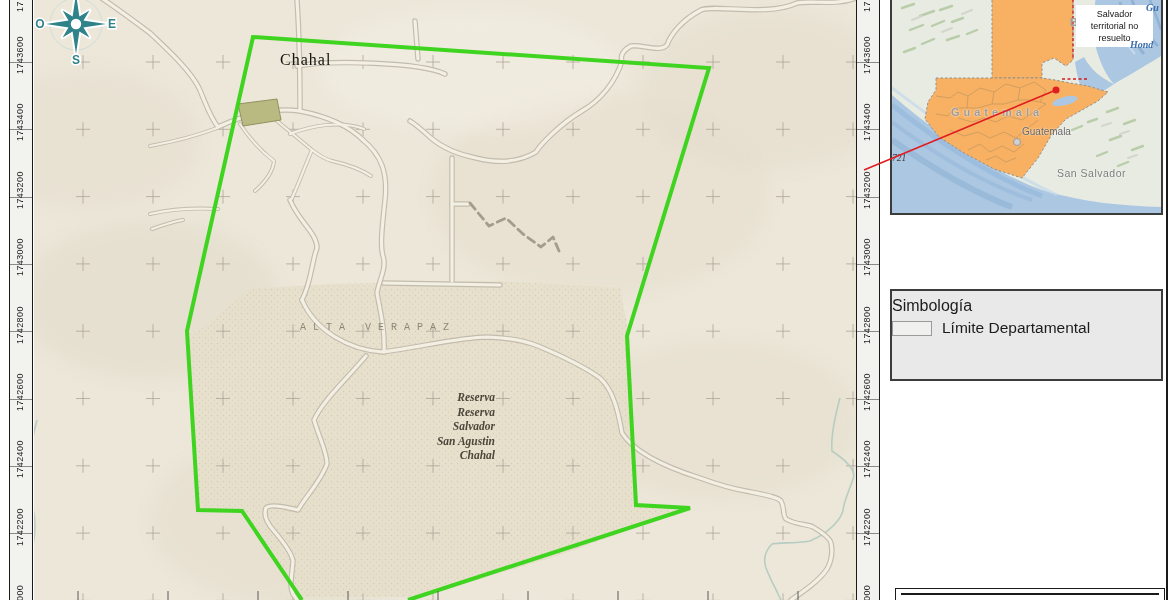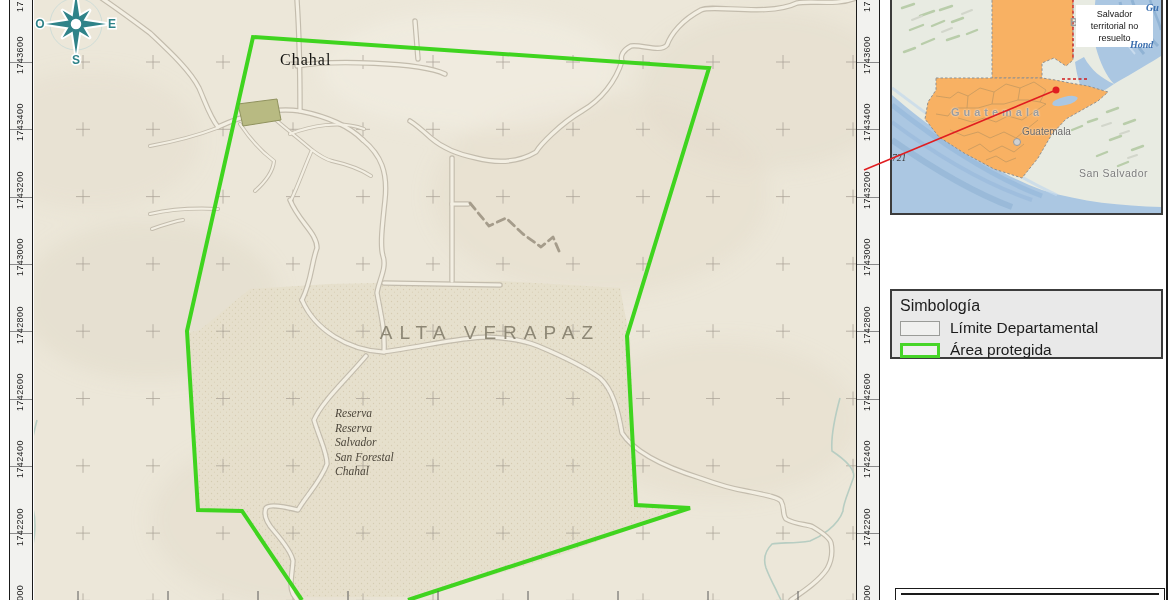--- a/index.html
+++ b/index.html
@@ -14,46 +14,46 @@
   .axis-tick{position:absolute;left:0;width:100%;height:1px;background:#8a8a8a;}
   .axis-label{position:absolute;left:3px;height:48px;width:14px;
               writing-mode:vertical-rl;transform:rotate(180deg);
               font-size:9px;color:#1d1d1d;letter-spacing:.4px;display:flex;align-items:center;justify-content:center;}
 
   
   .map-viewport{position:absolute;left:34px;top:0;width:822px;height:600px;background:#ece7d9;overflow:hidden;z-index:1;}
   .map-viewport svg{position:absolute;left:0;top:0;}
   .maplabel{position:absolute;color:#1b1b16;}
   .town-label{left:246px;top:51px;font-family:"Liberation Serif",serif;font-size:16px;letter-spacing:1px;color:#141411;}
-  .dept-label{left:266px;top:322px;width:300px;text-align:right;font-family:Liberation Sans, sans-serif;
-              font-size:19px;letter-spacing:7px;color:#8d8775;}
-  .reserve-label{left:301px;top:406px;width:160px;text-align:left;font-family:"Liberation Serif",serif;
-                 font-style:italic;font-size:11.5px;line-height:14.5px;color:#4c463b;}
+  .dept-label{left:266px;top:322px;width:300px;text-align:left;font-family:Liberation Mono, monospace;
+              font-size:10px;letter-spacing:7px;color:#8d8775;}
+  .reserve-label{left:301px;top:390px;width:160px;text-align:right;font-family:"Liberation Serif",serif;
+                 font-style:italic;font-size:11.5px;line-height:14.5px;color:#4c463b;font-weight:bold;}
 
   
   .inset{position:absolute;left:890px;top:0;width:273px;height:215px;box-sizing:border-box;
          border-left:2px solid #3c3c3c;border-right:2px solid #3c3c3c;border-bottom:2px solid #3c3c3c;
          background:#e8ebe2;overflow:hidden;z-index:5;}
   .inset-label{position:absolute;z-index:20;}
   .country-label{left:930px;top:106px;width:134px;text-align:center;font-size:11px;font-weight:bold;
                  letter-spacing:4px;color:#9c9c9c;text-shadow:0 0 2px #fff;}
   .capital-label{left:1022px;top:126px;font-size:10px;color:#686868;text-shadow:0 0 2px #fff;}
-  .sansalvador-label{left:1079px;top:167px;font-size:10.5px;color:#7c7c7c;letter-spacing:.5px;text-shadow:0 0 2px #fff;}
+  .sansalvador-label{left:1057px;top:167px;font-size:10.5px;color:#7c7c7c;letter-spacing:.5px;text-shadow:0 0 2px #fff;}
   .honduras-label{left:1185px;top:120px;font-size:12px;font-weight:bold;letter-spacing:3px;color:#1d4ed8;text-shadow:0 0 2px #fff;}
   .belize-label{left:1070px;top:16px;font-size:11px;font-weight:bold;color:#9c9c9c;}
   .note-box{left:1076px;top:5px;width:73px;background:#ffffff;padding:3px 2px;text-align:center;
             font-size:9px;line-height:12px;color:#151515;}
   .sea-frag{font-family:"Liberation Serif",serif;font-style:italic;font-weight:bold;font-size:10px;color:#3a6eae;}
   .sea-frag-top{left:1146px;top:2px;}
   .sea-frag-mid{left:1130px;top:39px;text-align:right;}
   .depth-label{left:892px;top:153px;font-family:"Liberation Serif",serif;font-style:italic;font-size:9.5px;color:#3d3d3d;}
 
   
-  .legend{position:absolute;left:890px;top:289px;width:273px;height:70px;box-sizing:border-box;
-          background:#e9e9e9;border:2px solid #3c3c3c;padding:6px 8px;z-index:5;}
+  .legend{position:absolute;left:890px;top:289px;width:273px;height:92px;box-sizing:border-box;
+          background:#e9e9e9;border:2px solid #3c3c3c;padding:6px 0;z-index:5;}
   .legend-title{font-size:16px;color:#1c1c1c;margin-bottom:3px;}
   .legend-row{display:flex;align-items:center;margin-top:4px;text-align:center;}
   .legend-swatch{width:40px;height:15px;background:#f0f0ef;margin-right:10px;box-sizing:border-box;flex:0 0 auto;}
   .legend-label{font-size:15.5px;color:#1c1c1c;}
 
   
   .bottom-box{position:absolute;left:895px;top:588px;width:268px;height:40px;border:1.5px solid #1a1a1a;z-index:5;background:#fff;}
   .bottom-box-inner{margin:4px 5px;border-top:2px solid #1a1a1a;height:30px;}
   .page-right-border{position:absolute;left:1166px;top:0;width:2px;height:600px;background:#1a1a1a;z-index:6;}
 
@@ -295,21 +295,21 @@
         </g>
       </g>
     </svg>
 
     <div class="maplabel town-label">Chahal</div>
     <div class="maplabel dept-label">ALTA VERAPAZ</div>
     <div class="maplabel reserve-label" id="reserve-label">
         <div>Reserva</div>
         <div>Reserva</div>
         <div>Salvador</div>
-        <div>San Forestal</div>
+        <div>San Agustin</div>
         <div>Chahal</div>
       </div>
   </div>
 
   <div class="bar bar-left" id="bar-left">
       <div class="axis-tick" style="top: 62px;"></div>
       <div class="axis-tick" style="top: 129.3px;"></div>
       <div class="axis-tick" style="top: 196.6px;"></div>
       <div class="axis-tick" style="top: 263.9px;"></div>
       <div class="axis-tick" style="top: 331.2px;"></div>
@@ -436,24 +436,20 @@
   <div class="inset-label sea-frag sea-frag-mid">Hond</div>
   <div class="inset-label depth-label">721</div>
 
   <div class="legend">
     <div class="legend-title">Simbología</div>
     <div id="legend-items">
         <div class="legend-row">
           <div class="legend-swatch" style="border: 1px solid rgb(154, 155, 152);"></div>
           <span class="legend-label">Límite Departamental</span>
         </div>
-        <div class="legend-row">
-          <div class="legend-swatch" style="border: 3px solid rgb(71, 213, 40);"></div>
-          <span class="legend-label">Área protegida</span>
-        </div>
       </div>
   </div>
 
   <div class="bottom-box">
     <div class="bottom-box-inner"></div>
   </div>
   <div class="page-right-border"></div>
 
   <svg class="red-overlay" width="1170" height="600">
     <line id="locator-line" x1="864" y1="170" x2="1056" y2="90" stroke="#e01d20" stroke-width="1.6"></line>

